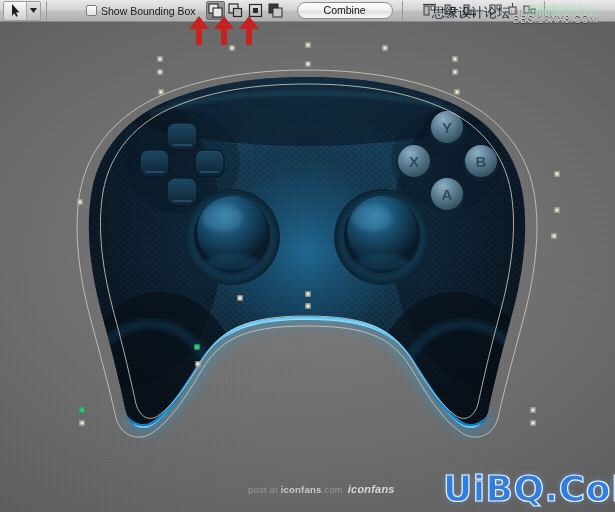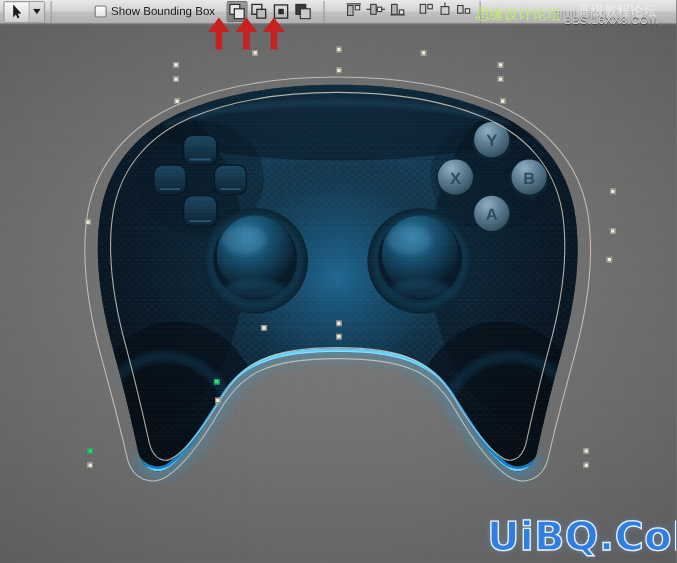--- a/index.html
+++ b/index.html
@@ -57,27 +57,27 @@
     font-size:10.5px; color:#101010; line-height:15px; text-align:center;
     white-space:nowrap;
   }
 
   .align-ops { display:flex; align-items:center; gap:4px; margin-left:14px; }
   .distribute-ops { display:flex; align-items:center; gap:4px; margin-left:12px; }
 
   
   #wm-cn {
     position:absolute; left:432px; top:4px;
-    font-size:13px; color:#bef264; letter-spacing:0px;
+    font-size:13px; color:#0f172a; letter-spacing:0px;
     font-family:"DejaVu Sans", sans-serif;
     white-space:nowrap; z-index:22; opacity:.92;
   }
   #wm-cn2 {
     position:absolute; left:525px; top:2px;
-    font-size:12px; color:#ffffff; white-space:nowrap;
+    font-size:12px; color:#86efac; white-space:nowrap;
     font-family:"DejaVu Sans", sans-serif; z-index:22; opacity:.55;
   }
   #wm-bbs {
     position:absolute; left:513px; top:14px;
     font-size:10px; color:#cfcfcf; letter-spacing:.5px;
     text-shadow:0 1px 0 #3a3a3a; white-space:nowrap; z-index:23;
     font-family:"Liberation Sans", sans-serif; font-weight:normal;
   }
   #wm-hash {
     position:absolute; left:505px; top:10px; width:46px; height:7px;
@@ -178,20 +178,21 @@
       </svg>
     </div>
     <div class="pop">
       <svg width="15" height="15" viewBox="0 0 15 15">
         <rect x="1" y="1" width="9" height="9" fill="#3a3a3a" stroke="#2a2a2a" stroke-width="1"></rect>
         <rect x="5" y="5" width="9" height="9" fill="#c9c9c9" stroke="#2a2a2a" stroke-width="1"></rect>
       </svg>
     </div>
   </div>
 
+  <div class="combine-btn">Combine</div>
 
   <div class="tb-sep" style="margin-left:9px"></div>
 
   <div class="align-ops">
     <div>
       <svg width="15" height="13" viewBox="0 0 15 13">
         <line x1="1" y1="1.5" x2="14" y2="1.5" stroke="#3a3a3a" stroke-width="1.2"></line>
         <rect x="2" y="3" width="5" height="9" fill="#b6b6b6" stroke="#3a3a3a" stroke-width="1"></rect>
         <rect x="9" y="3" width="4" height="4" fill="#e4e4e4" stroke="#3a3a3a" stroke-width="1"></rect>
       </svg>
@@ -470,20 +471,23 @@
     <div class="anchor green" style="left:197px; top:325px"></div>
     <div class="anchor" style="left:198px;  top:342px"></div>
     <div class="anchor green" style="left:82px;  top:388px"></div>
     <div class="anchor" style="left:82px;   top:401px"></div>
     <div class="anchor" style="left:533px;  top:388px"></div>
     <div class="anchor" style="left:533px;  top:401px"></div>
   </div>
 
   <div id="noise"></div>
 
+  <div id="credit">
+    <span>post at </span><b>iconfans</b><span>.com</span><span class="logo">iconfans</span>
+  </div>
 
   <div id="uibq">UiBQ.CoM</div>
 </div>
 
 <svg style="position:absolute;left:186px;top:13px;width:86px;height:34px;z-index:30">
   <g fill="#c62222">
     <path d="M10,32 L10,16 L3,16 L13,3 L23,16 L16,16 L16,32 Z"></path>
     <path d="M35,32 L35,16 L28,16 L38,3 L48,16 L41,16 L41,32 Z"></path>
     <path d="M60,32 L60,16 L53,16 L63,3 L73,16 L66,16 L66,32 Z"></path>
   </g>

